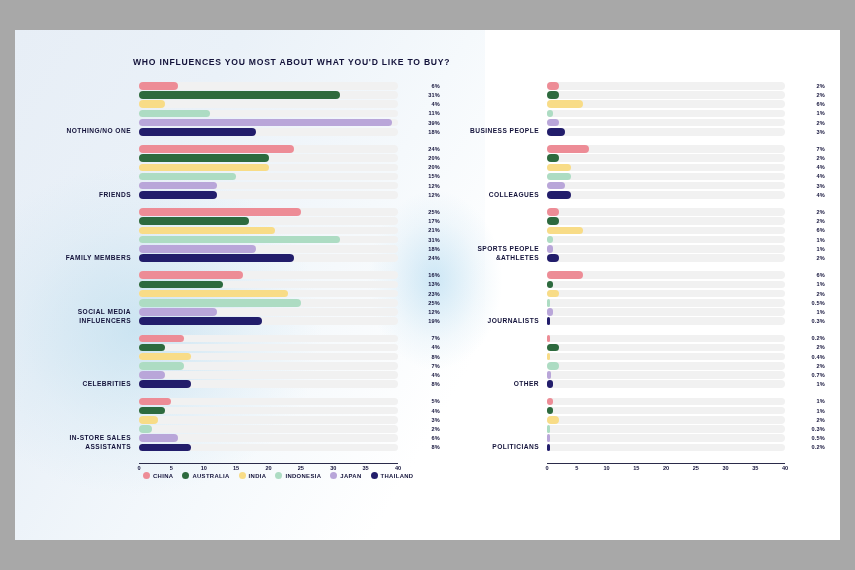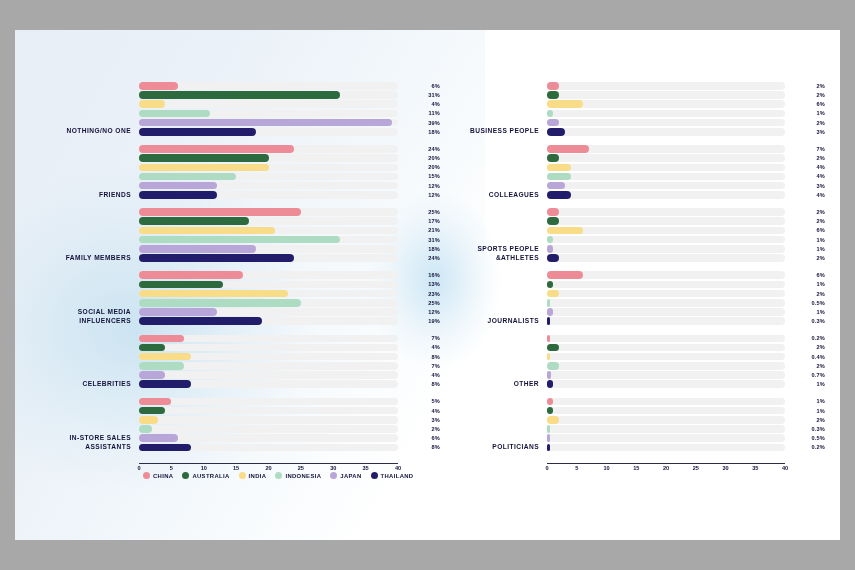--- a/index.html
+++ b/index.html
@@ -77,20 +77,21 @@
   .leg-item{display:flex;align-items:center;gap:3px;}
   .leg-dot{width:7px;height:7px;border-radius:50%;}
   .leg-text{font-size:5.9px;font-weight:bold;letter-spacing:.35px;color:#13123a;}
 </style>
 </head>
 <body>
 
 <div id="slide">
   <div id="content">
 
+    <div class="title">WHO INFLUENCES YOU MOST ABOUT WHAT YOU'D LIKE TO BUY?</div>
 
     <div class="panel left" id="panel-left">
         <div class="group">
           <div class="cat-label">NOTHING/NO ONE</div>
           <div class="bars">
             <div class="row">
               <div class="track"></div>
               <div class="bar" style="background: rgb(237, 140, 150); width: calc(15% - 6.3px);"></div>
               <div class="vlabel">6%</div>
             </div>

